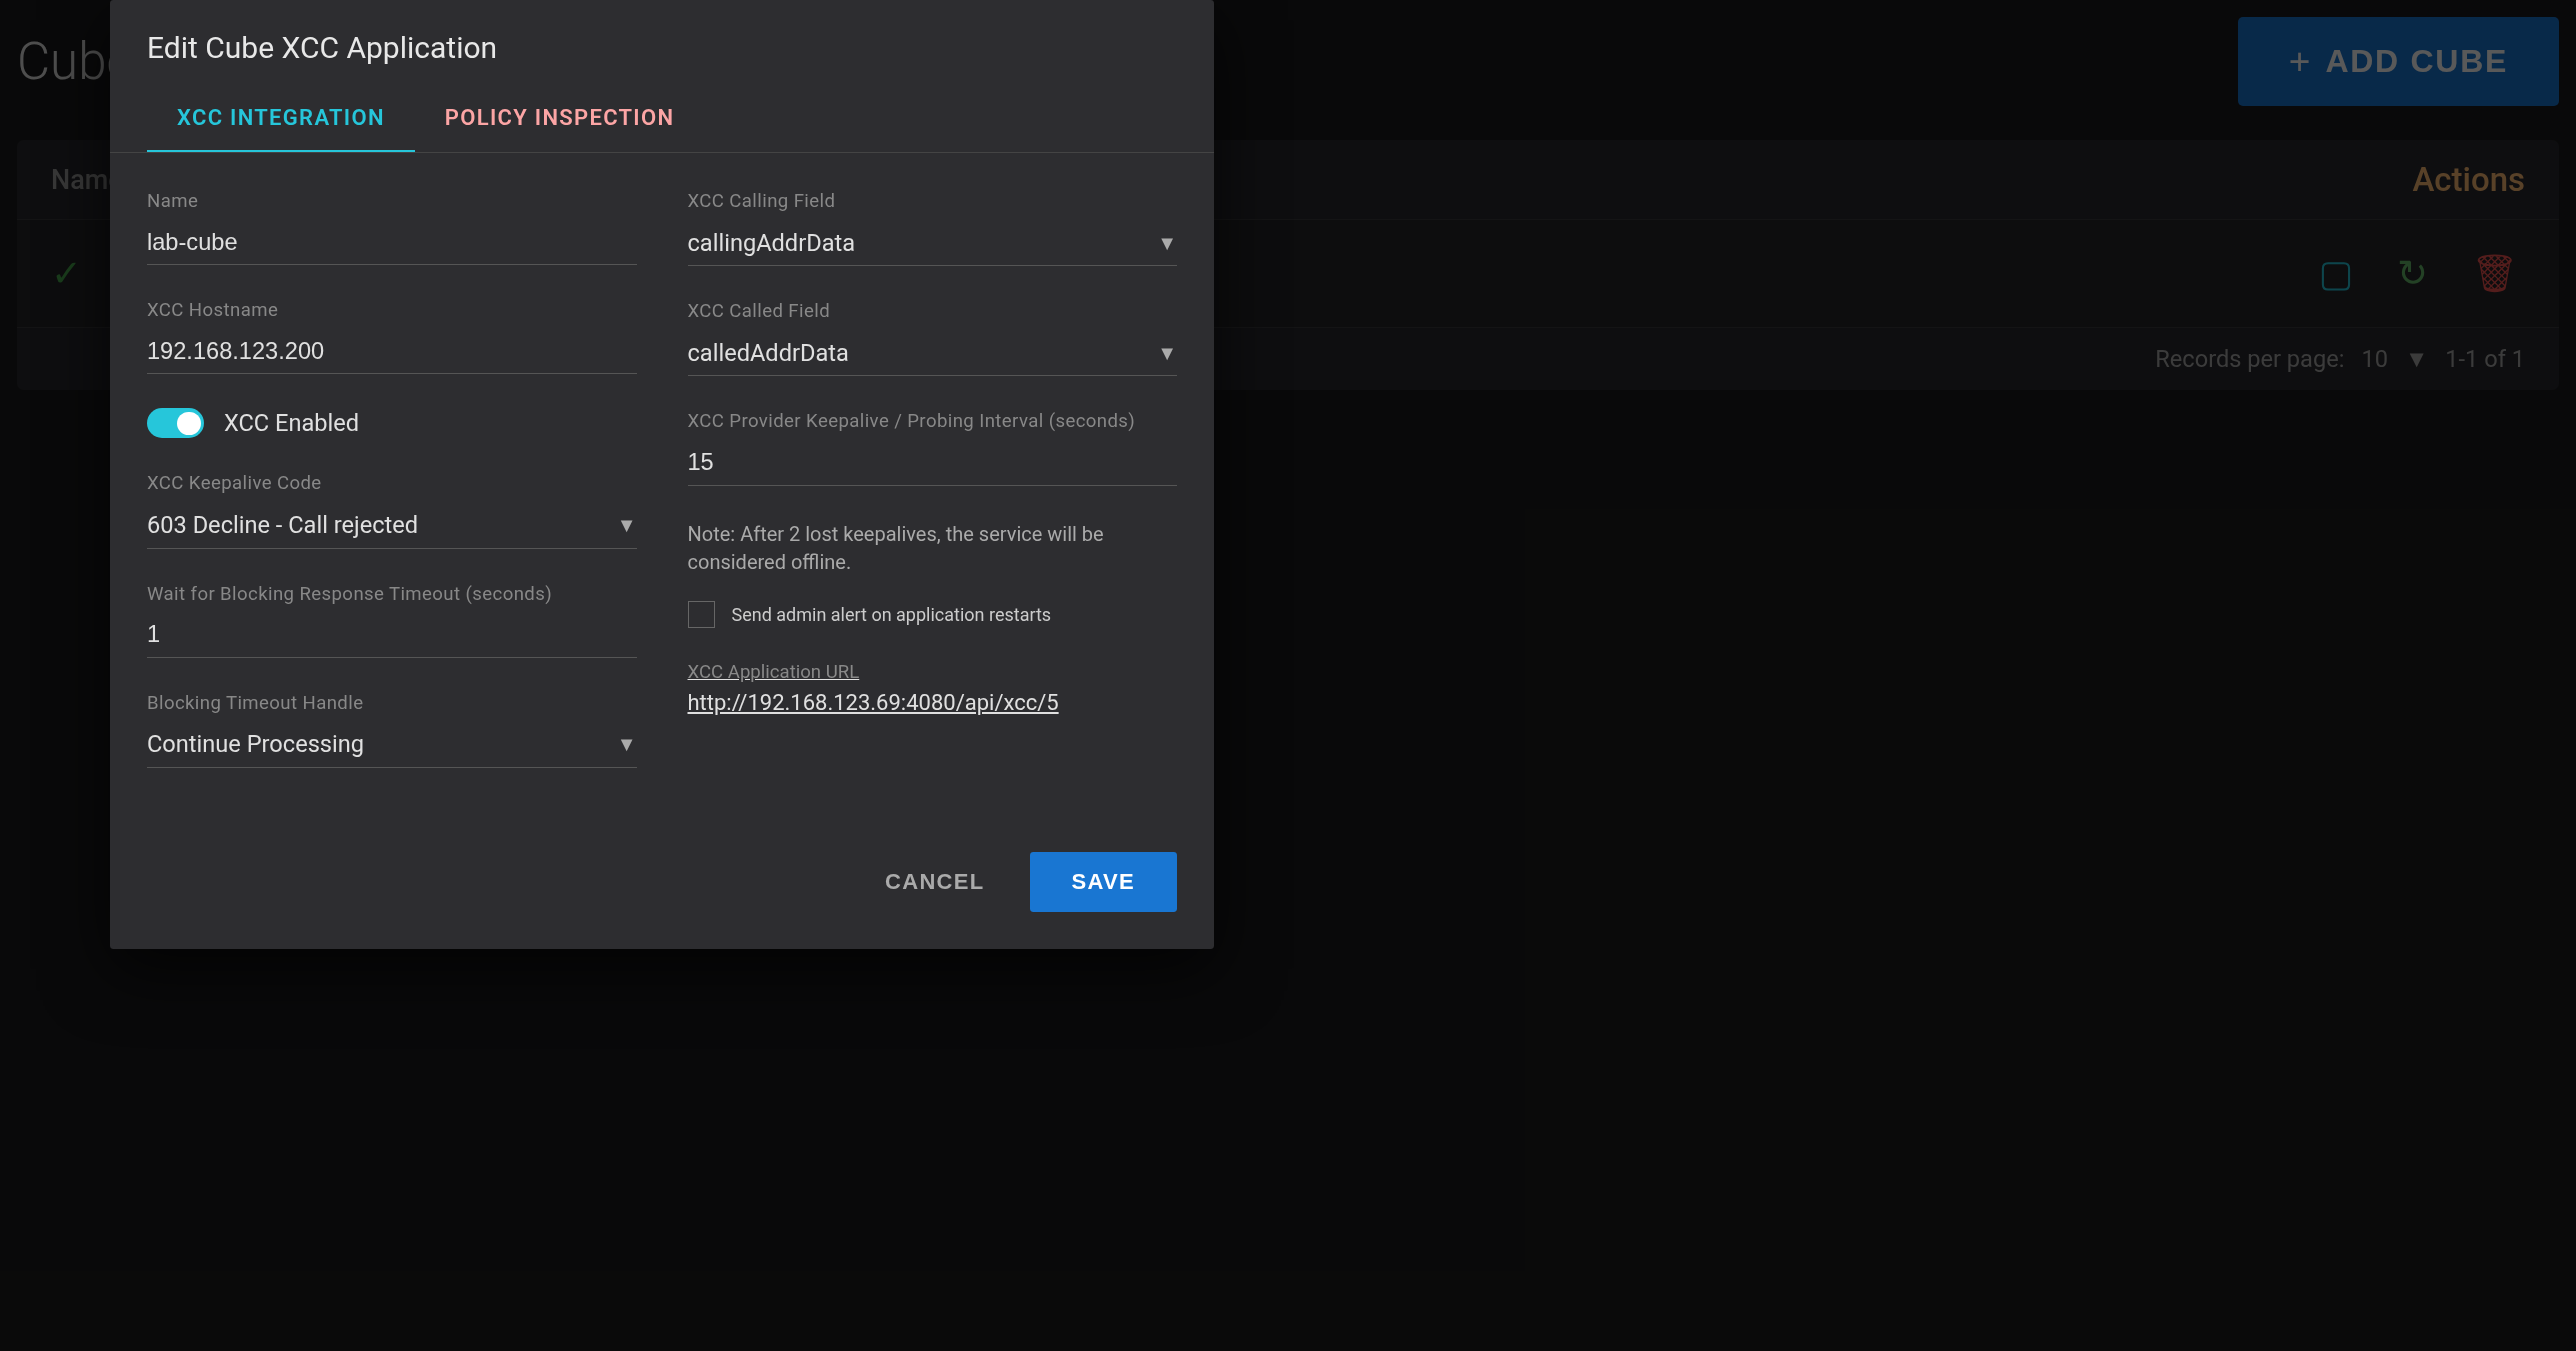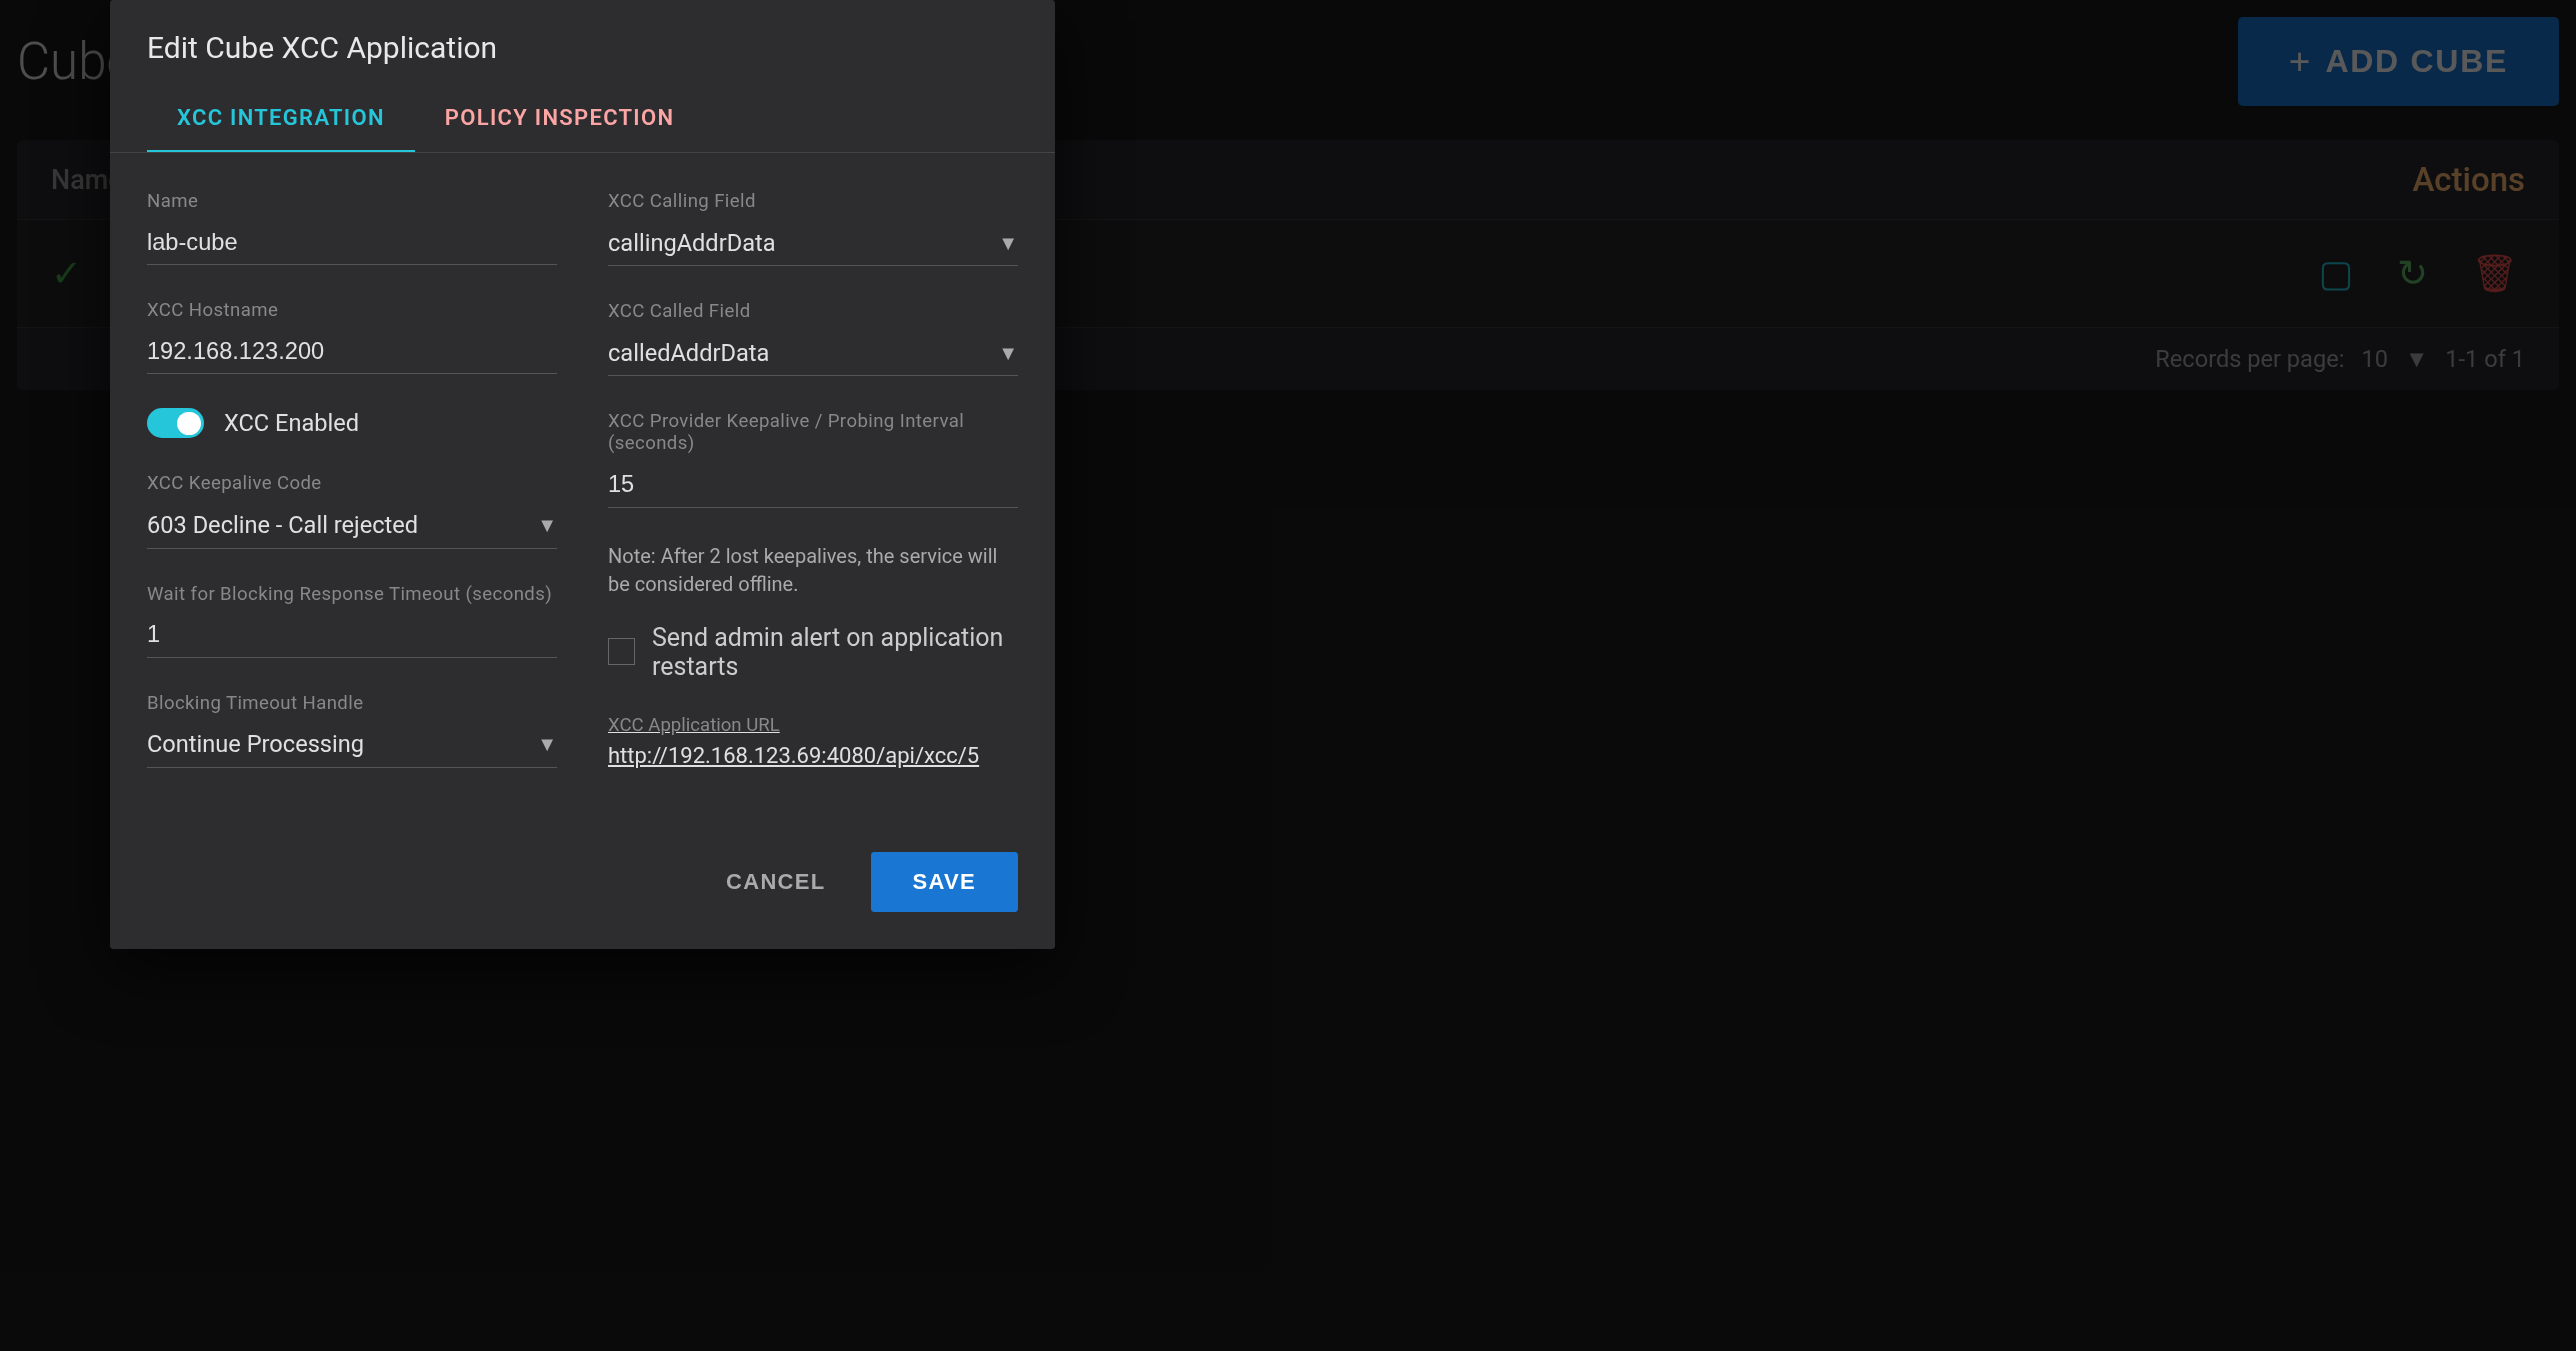--- a/index.html
+++ b/index.html
@@ -133,21 +133,21 @@
       align-items: flex-start;
       justify-content: flex-start;
       padding: 0;
     }
 
     
     .modal {
       position: absolute;
       top: 0;
       left: 110px;
-      width: 945px;
+      width: 1104px;
       background: #2d2d30;
       border-radius: 3.4px;
       box-shadow: 0 20px 67px rgba(0,0,0,0.7);
       display: flex;
       flex-direction: column;
       min-height: 675px;
     }
 
     .modal-title {
       font-size: 30px;
@@ -288,21 +288,21 @@
     .checkbox-box {
       width: 27px;
       height: 27px;
       border: 1.7px solid #666;
       background: transparent;
       flex-shrink: 0;
       cursor: pointer;
     }
 
     .checkbox-label {
-      font-size: 25px;
+      font-size: 18px;
       color: #ccc;
     }
 
     
     .url-section {
       margin-top: 8.4px;
       text-decoration: underline;
     }
 
     .url-label {

